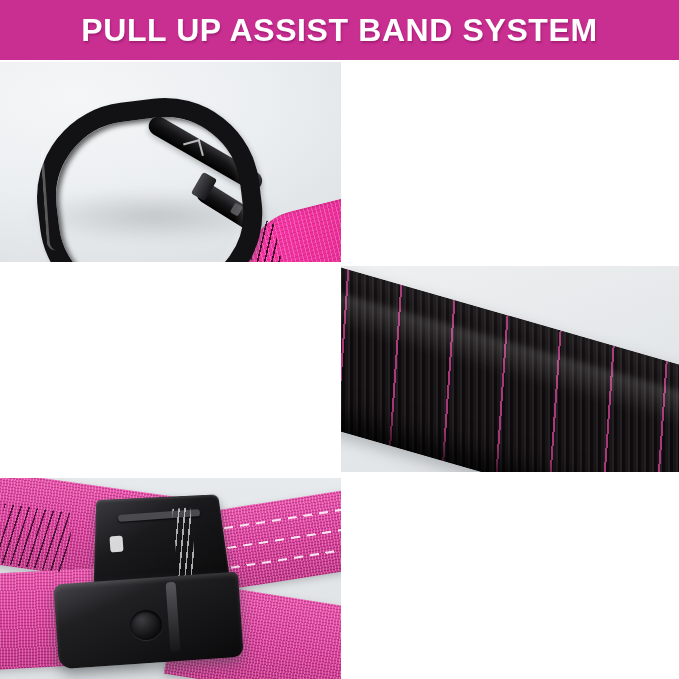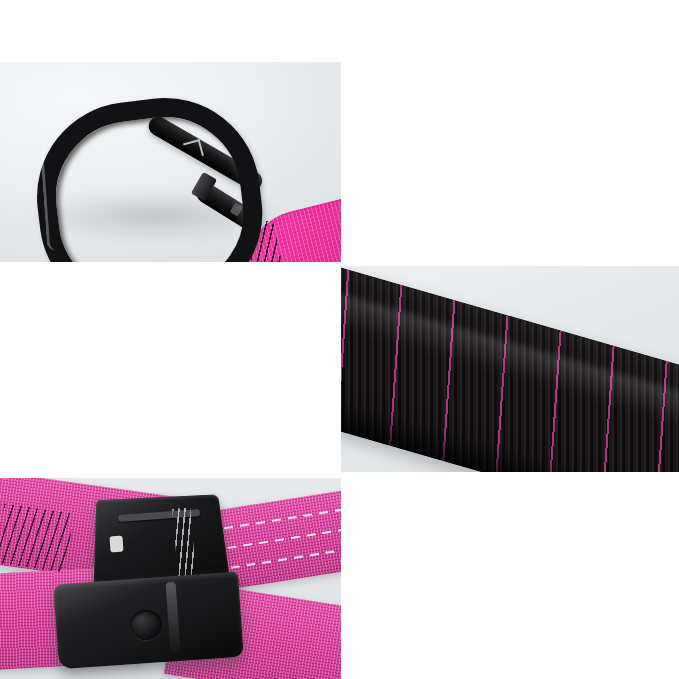--- a/index.html
+++ b/index.html
@@ -215,20 +215,23 @@
     position:absolute;left:176px;top:30px;width:18px;height:88px;
     background:repeating-linear-gradient(100deg, rgba(225,225,228,.75) 0 1.5px, rgba(0,0,0,0) 1.5px 6px);
     transform:rotate(-5deg);
   }
 </style>
 </head>
 <body>
 
 <div class="page">
 
+  <div class="header">
+    <div class="header-title">PULL UP ASSIST BAND SYSTEM</div>
+  </div>
 
   <div class="cell cell-photo" id="cell-hook">
     <div class="ph-hook">
       <div class="hook-shadow"></div>
       <div class="hook-web"></div>
       <div class="hook-zig"></div>
       <div class="hook-spine"></div>
       <div class="hook-spine2"></div>
       <div class="hook-nut"></div>
       <div class="hook-pin"></div>

